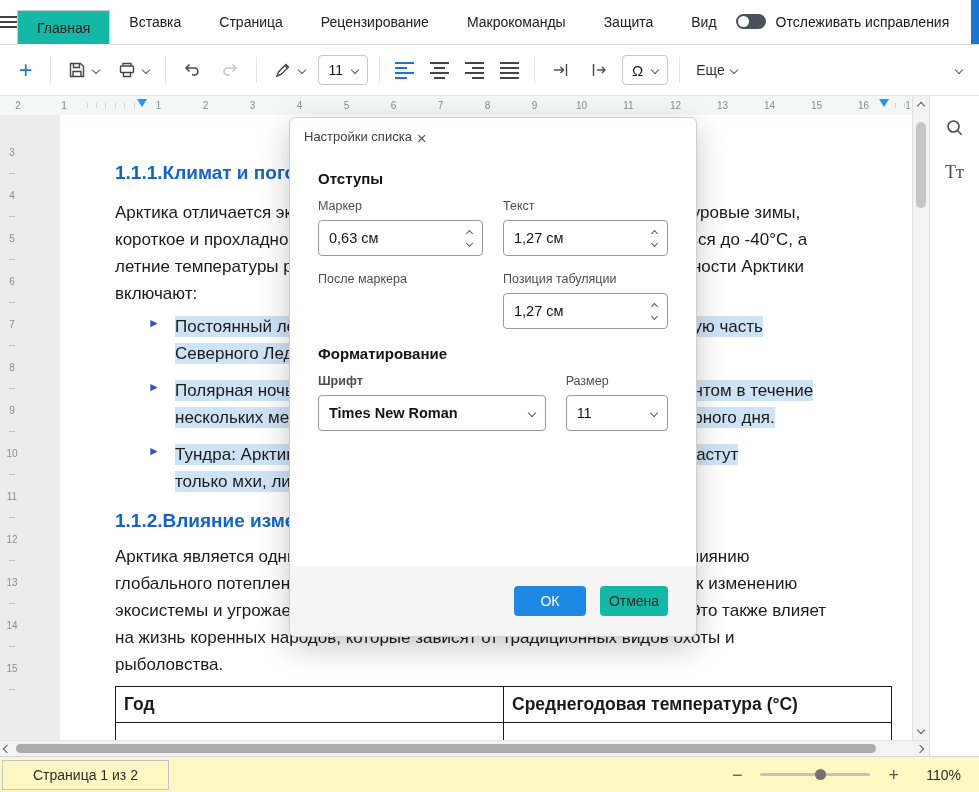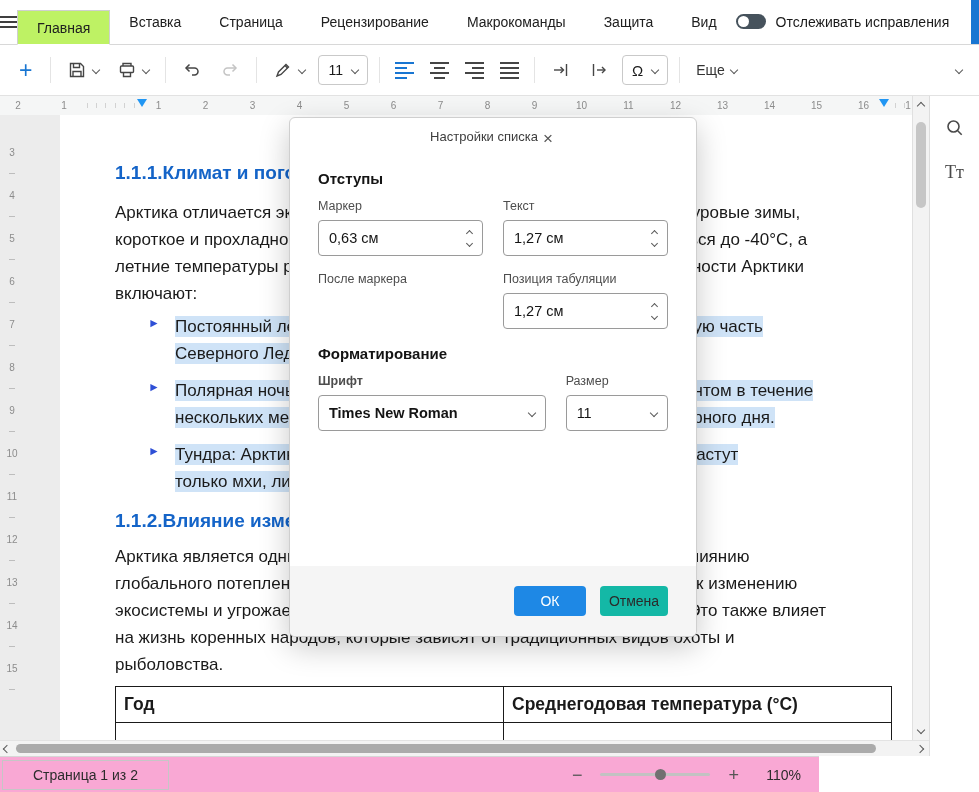--- a/index.html
+++ b/index.html
@@ -9,21 +9,21 @@
 *{margin:0;padding:0;box-sizing:border-box;}
 html,body{width:979px;height:792px;overflow:hidden;}
 body{font-family:"Liberation Sans","DejaVu Sans",sans-serif;position:relative;background:#fff;color:#1a1a1a;}
 
 
 .menubar{position:absolute;left:0;top:0;width:979px;height:45px;background:#fff;border-bottom:1px solid #d8d8d8;display:flex;align-items:flex-end;}
 .hamburger{height:45px;display:flex;flex-direction:column;gap:3px;align-items:center;justify-content:center;width:38px;cursor:pointer;}
 .hamburger i{display:block;width:17px;height:2px;background:#3f3f3f;}
 .tabs{display:flex;align-items:flex-end;height:45px;}
 .tab{height:45px;display:flex;align-items:center;padding:0 19px;font-size:14px;color:#202020;cursor:pointer;white-space:nowrap;}
-.tab.active{height:35px;border:1px solid #cfcfcf;border-bottom:1px solid #fff;background:#bef264;position:relative;top:1px;text-align:right;}
+.tab.active{height:35px;border:1px solid #cfcfcf;border-bottom:1px solid #fff;background:#14b8a6;position:relative;top:1px;text-align:right;}
 .mb-right{margin-left:auto;display:flex;align-items:center;height:45px;gap:10px;}
 .toggle{width:30px;height:15px;border-radius:8px;background:#46525c;position:relative;cursor:pointer;flex:none;}
 .toggle .knob{position:absolute;left:2px;top:2px;width:11px;height:11px;border-radius:50%;background:#fff;}
 .tc-label{font-size:14px;color:#1a1a1a;margin-right:12px;white-space:nowrap;}
 .collapse{width:34px;height:45px;background:#1976d2;display:flex;align-items:center;justify-content:center;cursor:pointer;}
 
 
 .chev{display:inline-block;width:6px;height:6px;border-right:1.5px solid #5a5a5a;border-bottom:1.5px solid #5a5a5a;transform:rotate(45deg);flex:none;}
 .chev.up{transform:rotate(-135deg);}
 .chev.right{transform:rotate(-45deg);}
@@ -85,31 +85,31 @@
 .varr.bot{bottom:7px;}
 .panel{position:absolute;left:929px;top:96px;width:50px;height:660px;background:#fff;border-left:1px solid #ddd;display:flex;flex-direction:column;align-items:center;padding-top:22px;gap:24px;}
 .tt{font-family:"Liberation Serif","DejaVu Serif",serif;font-size:18px;color:#4a4a4a;cursor:pointer;}
 .hscroll{position:absolute;left:0;top:740px;width:929px;height:16px;background:#f3f3f3;border-top:1px solid #e3e3e3;}
 .hthumb{position:absolute;left:16px;top:3px;height:9px;width:860px;background:#ababab;border-radius:5px;cursor:pointer;}
 .harr{position:absolute;top:5px;cursor:pointer;}
 .harr.l{left:4px;}
 .harr.r{right:6px;}
 
 
-.statusbar{position:absolute;left:0;top:756px;width:819px;height:36px;background:#f9a8d4;border-top:1px solid #d6d6d6;display:flex;align-items:center;}
+.statusbar{position:absolute;left:0;top:756px;width:979px;height:36px;background:#fef9c3;border-top:1px solid #d6d6d6;display:flex;align-items:center;}
 .page-chip{margin-left:2px;height:30px;border:1px solid #c6c6c6;display:flex;align-items:center;padding:0 30px;font-size:14px;color:#2c2c2c;cursor:pointer;}
 .zoomer{margin-left:auto;display:flex;align-items:center;gap:18px;margin-right:18px;}
 .zbtn{font-size:18px;color:#555;cursor:pointer;line-height:1;}
 .ztrack{position:relative;width:110px;height:3px;background:#c2c2c2;border-radius:2px;cursor:pointer;}
 .zknob{position:absolute;left:50%;top:-4px;width:11px;height:11px;background:#707070;border-radius:50%;}
 .zval{font-size:14px;color:#2c2c2c;width:44px;text-align:right;}
 
 
 .dialog{position:absolute;left:289px;top:117px;width:408px;height:520px;background:#fff;border:1px solid #cfcfcf;border-radius:6px;box-shadow:0 10px 30px rgba(0,0,0,.22);z-index:50;display:flex;flex-direction:column;}
-.dlg-head{display:flex;align-items:flex-start;justify-content:center;padding:11px 12px 0 14px;}
+.dlg-head{display:flex;align-items:flex-start;justify-content:flex-start;padding:11px 12px 0 14px;}
 .dlg-title{font-size:13px;color:#3d3d3d;}
 .dlg-close{font-size:17px;color:#555;cursor:pointer;line-height:1;padding:1px 5px;}
 .dlg-close::before{content:"\00D7";}
 .dlg-body{padding:6px 28px 0 28px;flex:1;}
 .dsec{font-size:15px;font-weight:bold;margin:16px 0 12px;color:#141414;}
 .fgrid{display:flex;gap:20px;margin-bottom:16px;}
 .field{width:166px;}
 .field.wfont{width:229px;font-weight:bold;}
 .field.wsize{width:103px;}
 .field.wfull{width:352px;}

